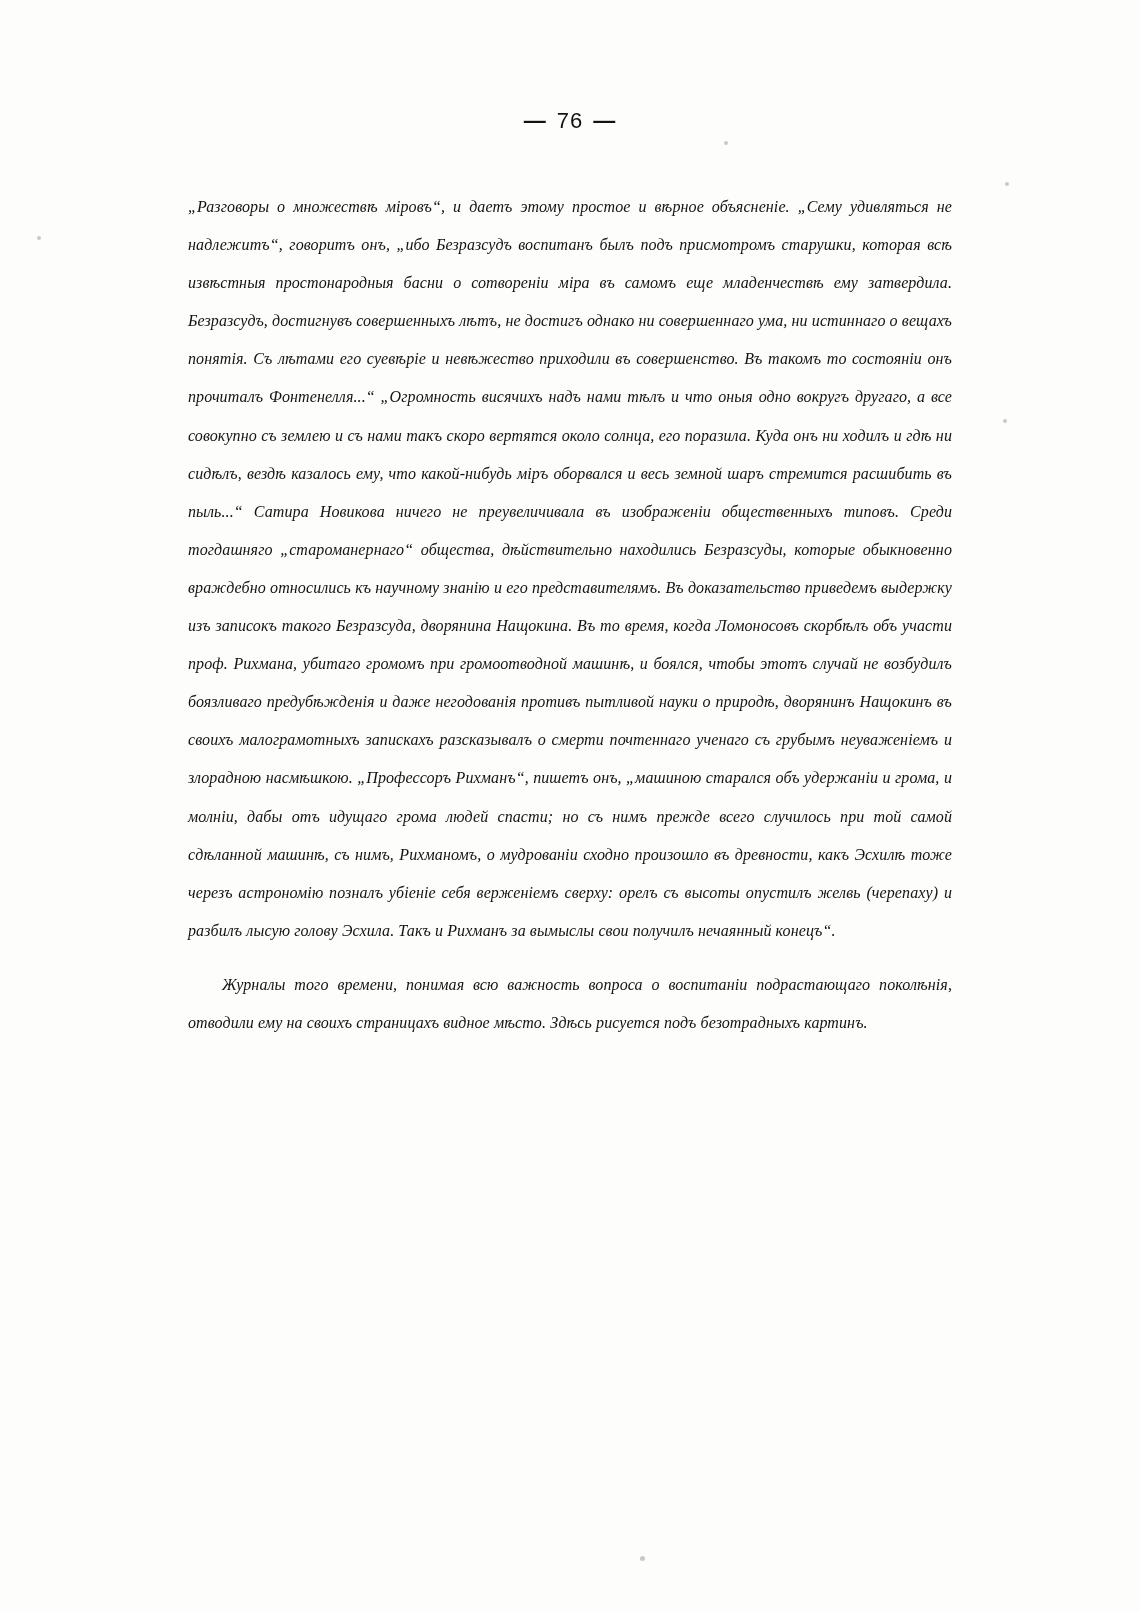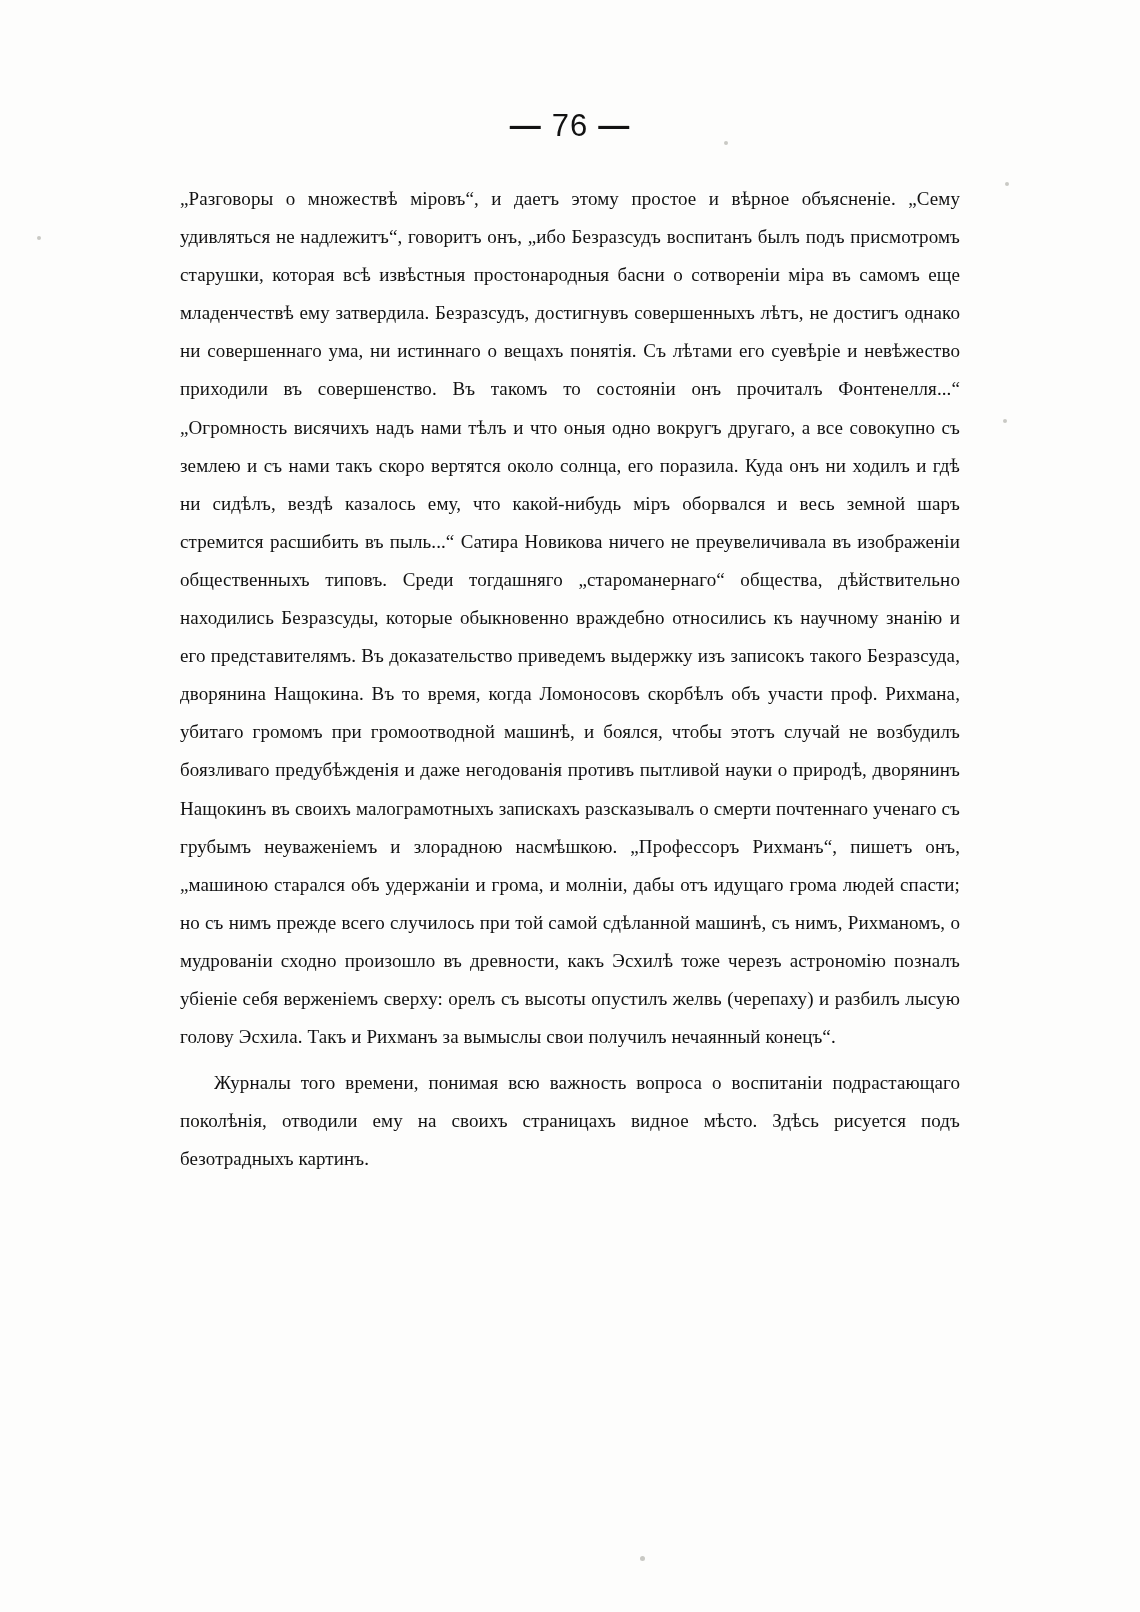--- a/index.html
+++ b/index.html
@@ -22,43 +22,44 @@
     width: 1140px;
     height: 1612px;
     background: #fdfdfc;
   }
   .page-number {
     position: absolute;
     left: 0;
     right: 0;
     top: 108px;
     text-align: center;
-    font-size: 31px;
+    font-size: 22px;
     letter-spacing: 1px;
     font-family: "Liberation Sans", sans-serif;
     font-weight: bold;
   }
   .page-number .dash {
     font-weight: normal;
     padding: 0 10px;
   }
   .text-block {
     position: absolute;
     left: 172px;
     top: 172px;
     width: 796px;
   }
   .para {
-    margin: 8px;
-    font-size: 19px;
+    margin: 16px;
+    font-size: 16px;
     line-height: 38.1px;
     text-align: justify;
     text-justify: inter-word;
     font-family: "Liberation Serif", serif;
     letter-spacing: 0.1px;
+    font-style: italic;
   }
   .para + .para {
     margin-top: 0;
   }
   .para.indent {
     text-indent: 34px;
   }
   
   .para {
     -webkit-font-smoothing: antialiased;

